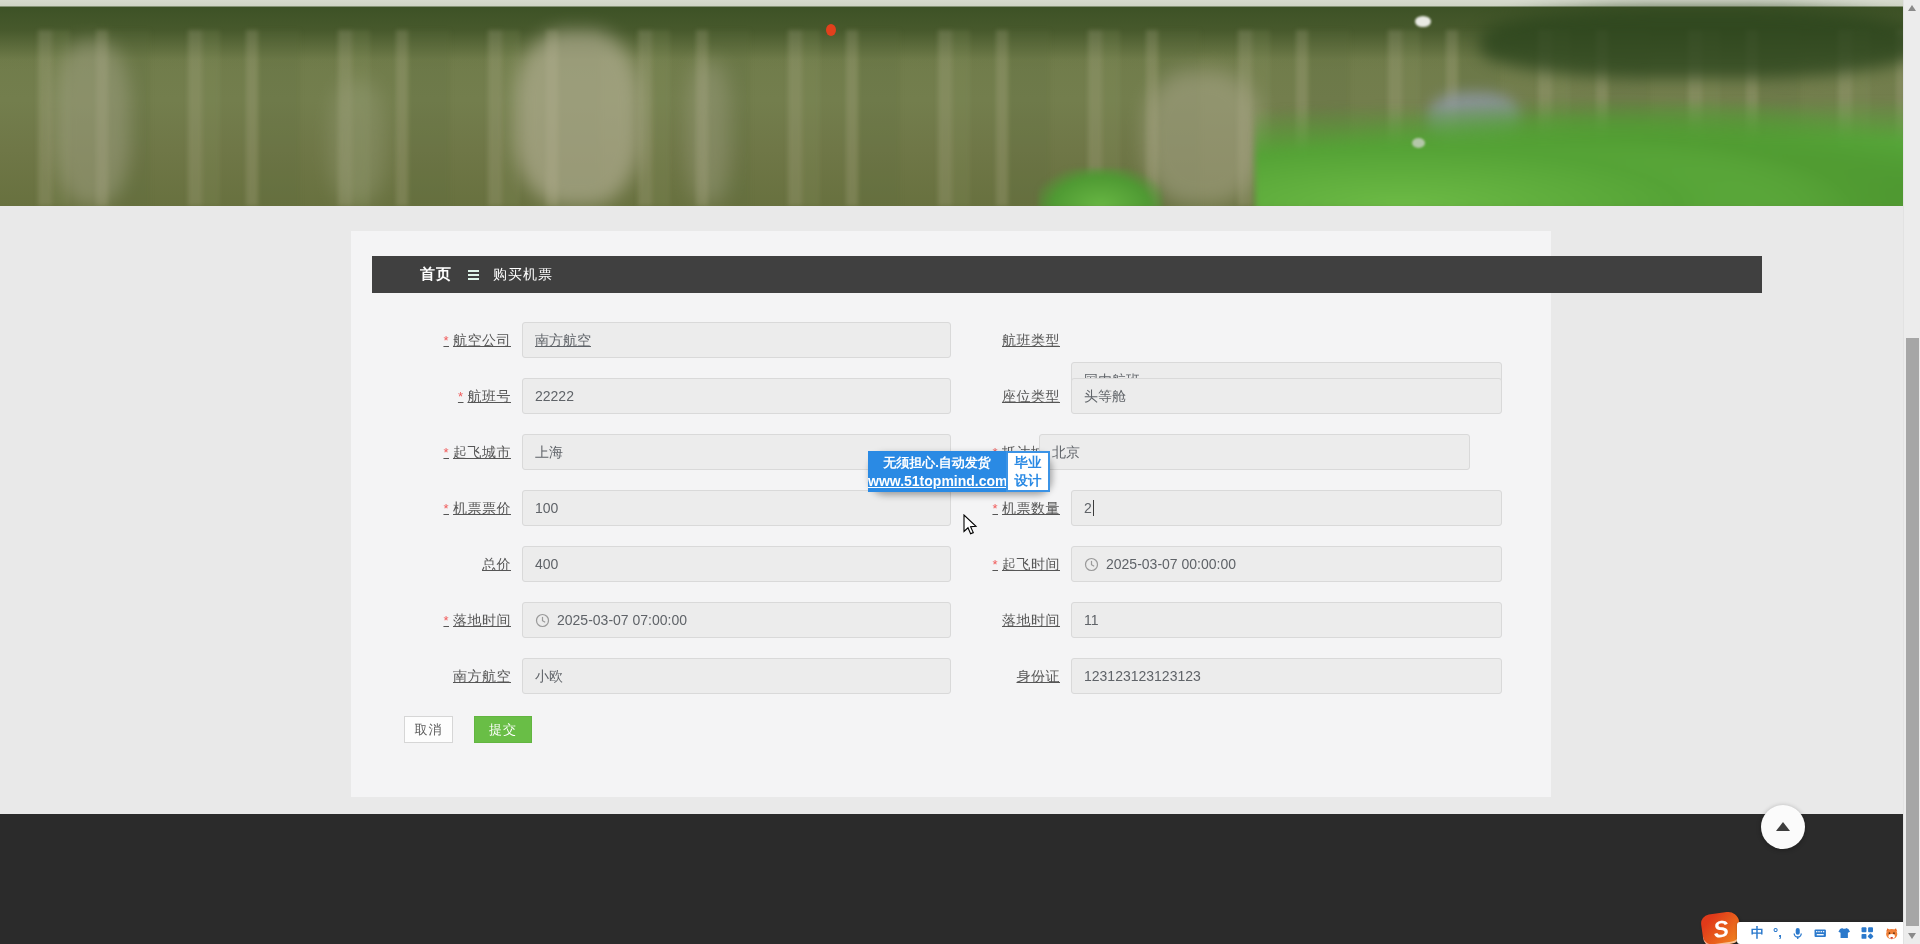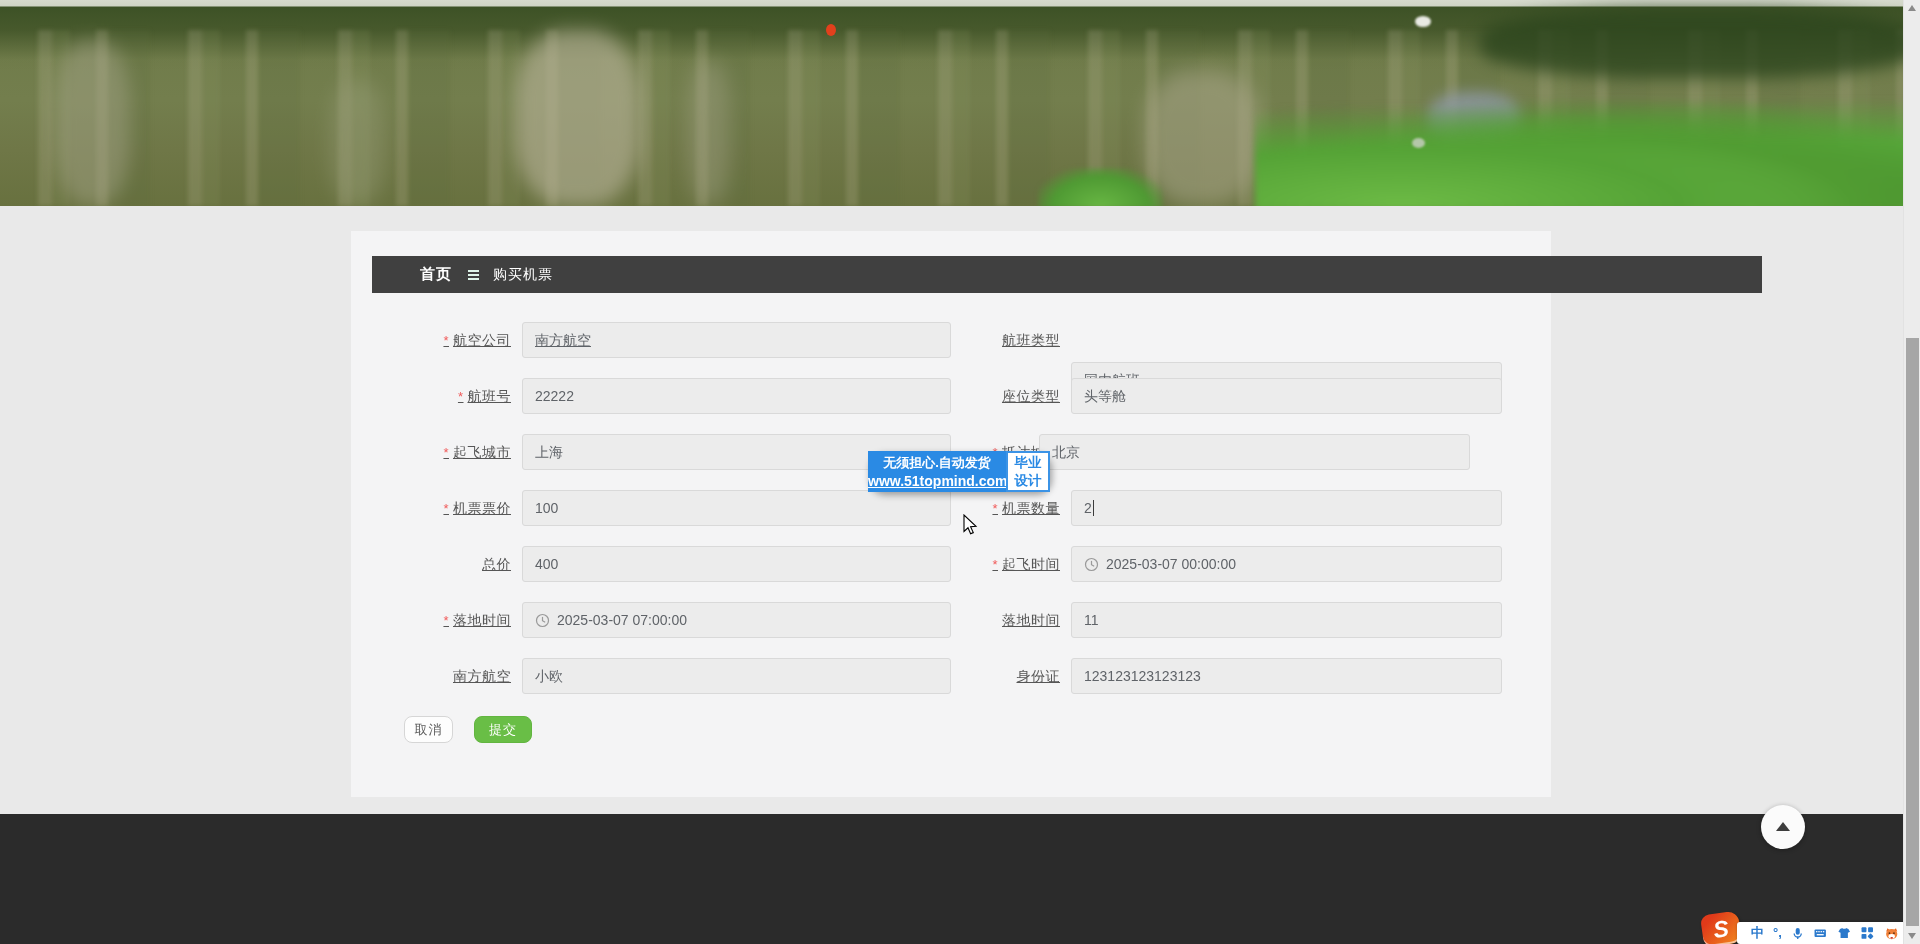--- a/index.html
+++ b/index.html
@@ -70,21 +70,21 @@
   .req { color:#f05a5a; margin-right:4px; font-size:13px; }
   .form-input {
     position:absolute; height:36px; background:#ececec;
     border:1px solid #d9d9d9; border-radius:3px;
     font-size:14px; color:#5f6368; line-height:34px; padding-left:12px;
     white-space:nowrap; overflow:hidden; display:flex; align-items:center;
   }
   .form-input svg { margin-right:7px; flex:0 0 auto; }
   .caret { display:inline-block; width:1.5px; height:16px; background:#3c3c3c; margin-left:1px; vertical-align:-3px; }
   
-  .btn { position:absolute; height:27px; border-radius:8px; font-size:13px;
+  .btn { position:absolute; height:27px; border-radius:0; font-size:13px;
     display:flex; align-items:center; justify-content:center; cursor:pointer;
     font-family:inherit; letter-spacing:1px; }
   .btn-cancel { left:53px; top:485px; width:49px; background:#fdfdfd; border:1px solid #d6d6d6; color:#5a5a5a; }
   .btn-submit { left:123px; top:485px; width:58px; background:#69be46; border:1px solid #62b540; color:#fff; }
   
   .wm { position:absolute; left:868px; top:451px; display:flex; box-shadow:2px 3px 7px rgba(0,0,0,.35);border-radius:15px; }
   .wm-blue { width:138px; height:41px; background:#2a8ae4; color:#fff; text-align:center;
     font-weight:bold; font-size:13px; line-height:19px; padding-top:2px; }
   .wm-blue .u { text-decoration:underline; font-size:14px; }
   .wm-badge { width:44px; height:41px; background:#fff; border:2px solid #3b93e6; color:#2a8ae4;

